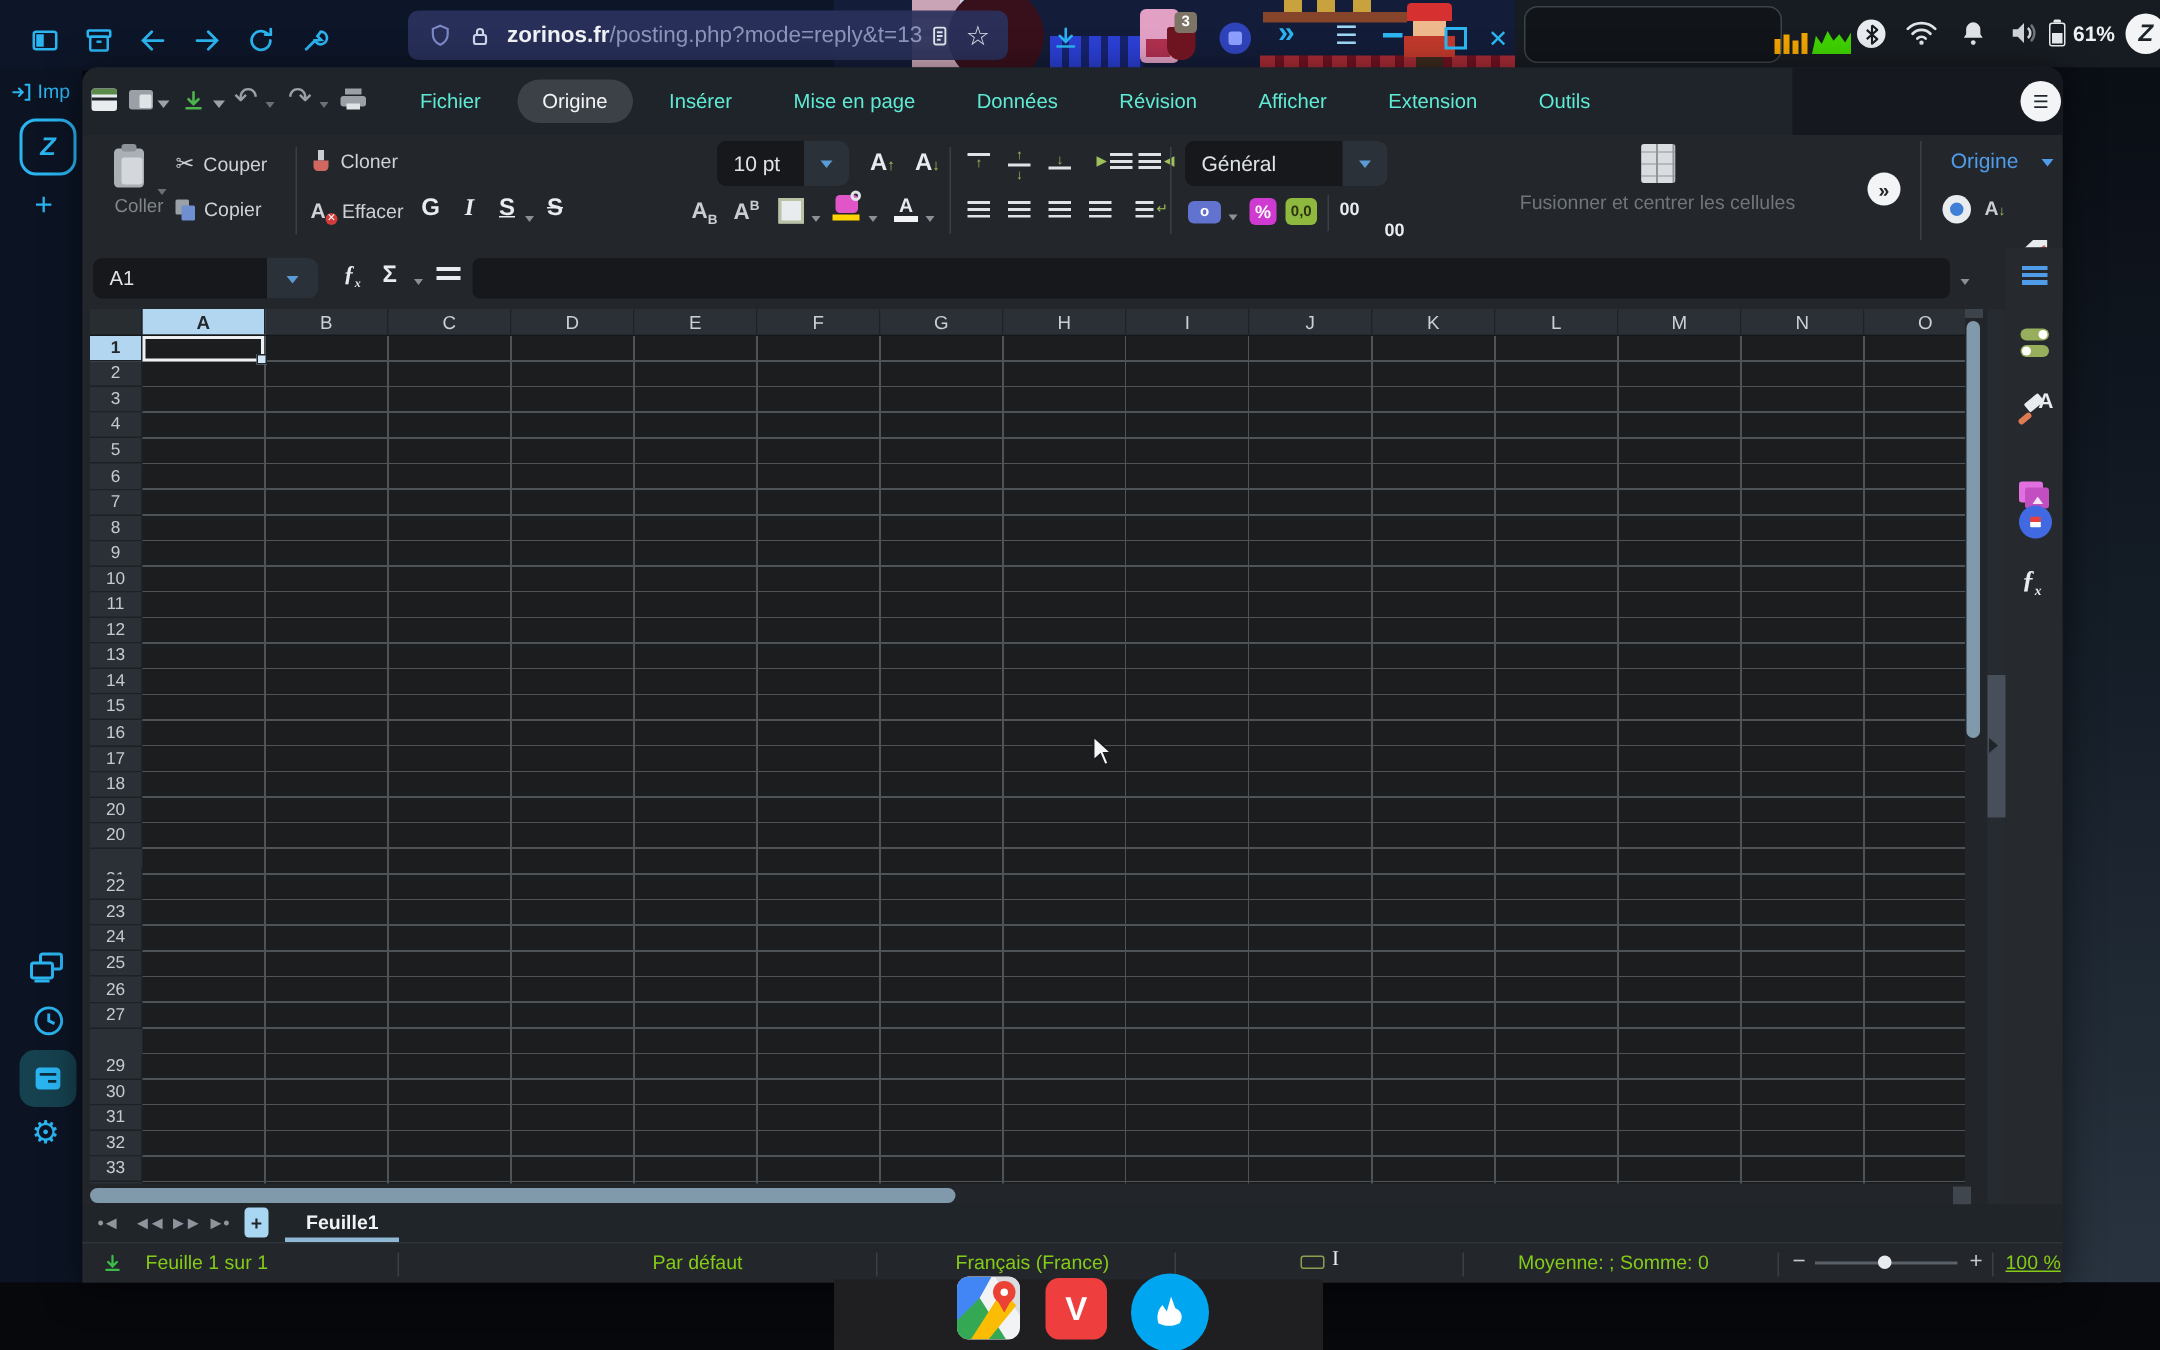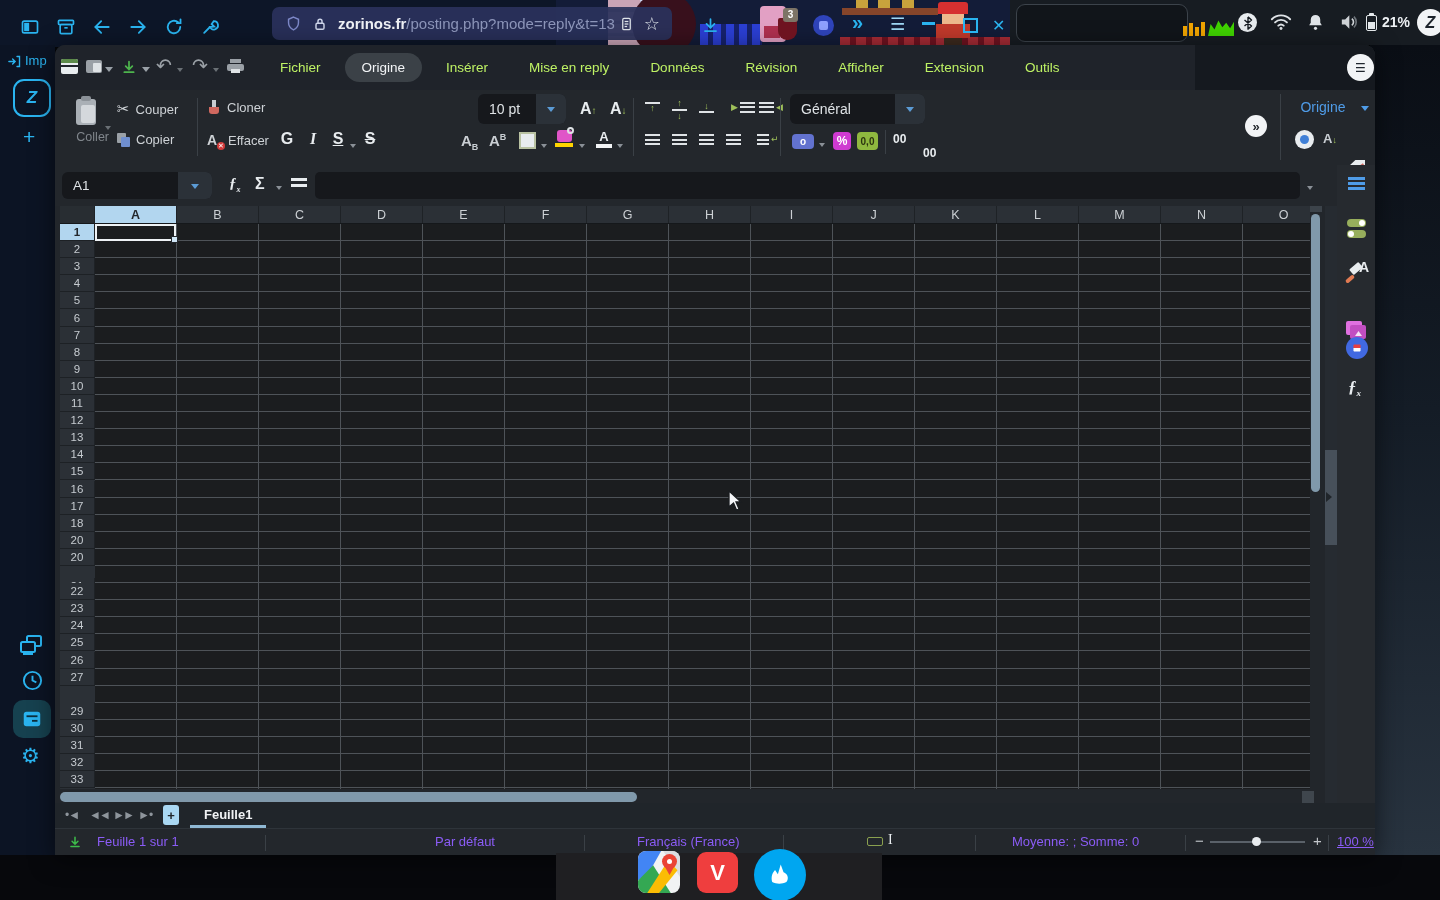--- a/index.html
+++ b/index.html
@@ -10,31 +10,31 @@
   .ico{display:flex;align-items:center;justify-content:center;}
   .car{width:0;height:0;border:4px solid transparent;border-top:5px solid #9aa1a8;margin-top:4px;}
   .car.blue{border-top-color:#5b9bd5;}
   .car.sm{border-width:3px;border-top-width:4px;}
   .tbdiv{width:1px;background:#3a4046;}
   .tblabel{font-size:13px;color:#ced2d6;white-space:nowrap;}
   .dim{color:#80868c;}
   .combo{background:#16181c;border-radius:6px;color:#dfe3e6;font-size:14px;display:flex;align-items:center;}
   .combo .txt{padding-left:11px;flex:1;white-space:nowrap;overflow:hidden;}
   .combo .dz{width:30px;align-self:stretch;background:#2b3138;border-radius:0 6px 6px 0;display:flex;align-items:center;justify-content:center;}
-  .menu-item{padding:7px 17px;font-size:13.5px;color:#bef264;border-radius:15px;cursor:default;}
+  .menu-item{padding:7px 17px;font-size:13.5px;color:#5eead4;border-radius:15px;cursor:default;}
   .menu-item.active{background:#3b4147;color:#f2f4f6;}
   .colhead{position:absolute;top:0;width:81px;height:17px;border-right:1px solid #1e2226;
            text-align:center;font-size:12.5px;color:#ccd0d4;line-height:18px;background:#2b3036;}
   .colhead.sel{background:#b2d6ef;color:#23272b;font-weight:bold;}
   .rowhead{position:absolute;left:0;width:34px;height:16.1px;border-bottom:1px solid #1d2125;border-right:1px solid #1e2226;
            text-align:center;font-size:11.5px;color:#c6cbd0;line-height:16px;background:#2b3036;}
   .rowhead.sel{background:#b2d6ef;color:#23272b;font-weight:bold;}
   .bars{width:15px;height:11px;background:repeating-linear-gradient(to bottom,#dfe3e6 0 2px,transparent 2px 4.5px);}
   .garr{color:#9fc05a;font-size:9px;line-height:9px;}
-  .statxt{font-size:13px;color:#8b5cf6;white-space:nowrap;}
+  .statxt{font-size:13px;color:#84cc16;white-space:nowrap;}
   .sdiv{position:absolute;top:6px;width:1px;height:16px;background:#3a4046;}
   .numchip{border-radius:4px;color:#fff;font-weight:bold;display:flex;align-items:center;justify-content:center;}
   svg{display:block;}
 </style>
 </head>
 <body>
 
 <div class="abs" style="left:1370px;top:45px;width:70px;height:810px;background:linear-gradient(180deg,#0a0e15 0%,#141c26 45%,#28333f 100%);"></div>
 <div class="abs" style="left:0;top:855px;width:1440px;height:45px;background:#07080c;"></div>
 
@@ -175,21 +175,21 @@
         <path d="M16 8 a5 5 0 0 1 0 8" fill="none" stroke="#cfd3d7" stroke-width="2"></path>
         <path d="M18.5 5.5 a9 9 0 0 1 0 13" fill="none" stroke="#6f757b" stroke-width="2"></path>
       </svg>
   </div>
   <div class="abs" style="left:356px;top:13px;width:11px;height:18px;">
     <div style="width:5px;height:2px;background:#e5e9ec;margin:0 auto;border-radius:1px 1px 0 0;"></div>
     <div style="width:11px;height:16px;border:1.5px solid #e5e9ec;border-radius:2px;box-sizing:border-box;position:relative;">
       <div style="position:absolute;left:1px;right:1px;bottom:1px;height:7px;background:#e5e9ec;"></div>
     </div>
   </div>
-  <div class="abs" style="left:372px;top:14px;font-size:14px;font-weight:600;color:#eef1f4;">21%</div>
+  <div class="abs" style="left:372px;top:14px;font-size:14px;font-weight:600;color:#eef1f4;">61%</div>
   <div class="abs ico" style="left:407px;top:9px;width:27px;height:27px;border-radius:50%;background:#f2f4f6;">
     <span style="font-size:16px;font-weight:bold;font-style:italic;color:#1d232b;line-height:16px;">Z</span>
   </div>
 </div>
 
 <div class="abs" style="left:0;top:45px;width:55px;height:810px;background:#0c1424;">
   <div class="abs ico" style="left:6px;top:8px;width:16px;height:16px;">
     <svg width="15" height="15" viewBox="0 0 24 24" fill="none" stroke="#2ab4f0" stroke-width="2.2" stroke-linecap="round">
         <path d="M3 12 H13 M9 8 L13 12 L9 16 M16 4 H20 V20 H16"></path>
       </svg>
@@ -254,21 +254,21 @@
     <div class="abs" style="left:172px;top:14px;width:17px;height:15px;">
       <div style="width:11px;height:4px;background:#9aa0a6;margin:0 auto;"></div>
       <div style="width:17px;height:7px;background:#9aa0a6;border-radius:2px;margin-top:1px;"></div>
       <div style="width:9px;height:4px;background:#dfe3e6;margin:-2px auto 0;"></div>
     </div>
 
     <div class="abs" style="left:208px;top:0;height:45px;display:flex;align-items:center;gap:7px;">
         <div class="menu-item">Fichier</div>
         <div class="menu-item active">Origine</div>
         <div class="menu-item">Insérer</div>
-        <div class="menu-item">Mise en reply</div>
+        <div class="menu-item">Mise en page</div>
         <div class="menu-item">Données</div>
         <div class="menu-item">Révision</div>
         <div class="menu-item">Afficher</div>
         <div class="menu-item">Extension</div>
         <div class="menu-item">Outils</div>
       </div>
 
     <div class="abs ico" style="left:1292px;top:9px;width:27px;height:27px;border-radius:50%;background:#f2f4f6;">
       <span style="font-size:12px;color:#20262e;">☰</span>
     </div>
@@ -388,20 +388,24 @@
         </span>
     </div>
     <div class="abs numchip" style="left:737px;top:44px;width:22px;height:15px;background:#6272cf;font-size:10px;">o</div>
     <div class="abs car sm" style="left:764px;top:49px;border-top-color:#8a9097;"></div>
     <div class="abs numchip" style="left:778px;top:42px;width:18px;height:18px;background:#cf3ad1;font-size:12px;">%</div>
     <div class="abs numchip" style="left:802px;top:42px;width:21px;height:18px;background:#8fb83f;font-size:10px;color:#2c3310;">0,0</div>
     <div class="abs tbdiv" style="left:830px;top:40px;height:24px;"></div>
     <div class="abs" style="left:838px;top:42px;position:relative;font-size:12px;font-weight:bold;color:#e8ecef;"><span>00</span></div>
     <div class="abs" style="left:868px;top:42px;position:relative;font-size:12px;font-weight:bold;color:#e8ecef;"><span>00</span></div>
 
+    <div class="abs" style="left:895px;top:4px;width:310px;height:64px;text-align:center;">
+      <div style="width:23px;height:26px;margin:2px auto 0;background:#d9dde0;border-radius:2px;background-image:linear-gradient(#8f959b 1px,transparent 1px),linear-gradient(90deg,#8f959b 1px,transparent 1px);background-size:11px 8px;background-position:-1px 5px;"></div>
+      <div style="margin-top:5px;font-size:13px;color:#70767b;white-space:nowrap;">Fusionner et centrer les cellules</div>
+    </div>
     <div class="abs ico" style="left:1190px;top:25px;width:22px;height:22px;border-radius:50%;background:#f2f4f6;">
       <span style="font-size:13px;font-weight:bold;color:#23272c;">»</span>
     </div>
 
     <div class="abs tbdiv" style="left:1225px;top:4px;height:66px;"></div>
 
     <div class="abs" style="left:1232px;top:9px;width:72px;text-align:center;font-size:14px;color:#4f9ce8;">Origine</div>
     <div class="abs car" style="left:1306px;top:12px;border-top-color:#4f9ce8;"></div>
     <div class="abs ico" style="left:1240px;top:40px;width:19px;height:19px;border-radius:50%;background:#e8ecef;">
       <span style="width:9px;height:9px;border-radius:50%;background:#3f7fd6;transform:rotate(45deg);"></span>

